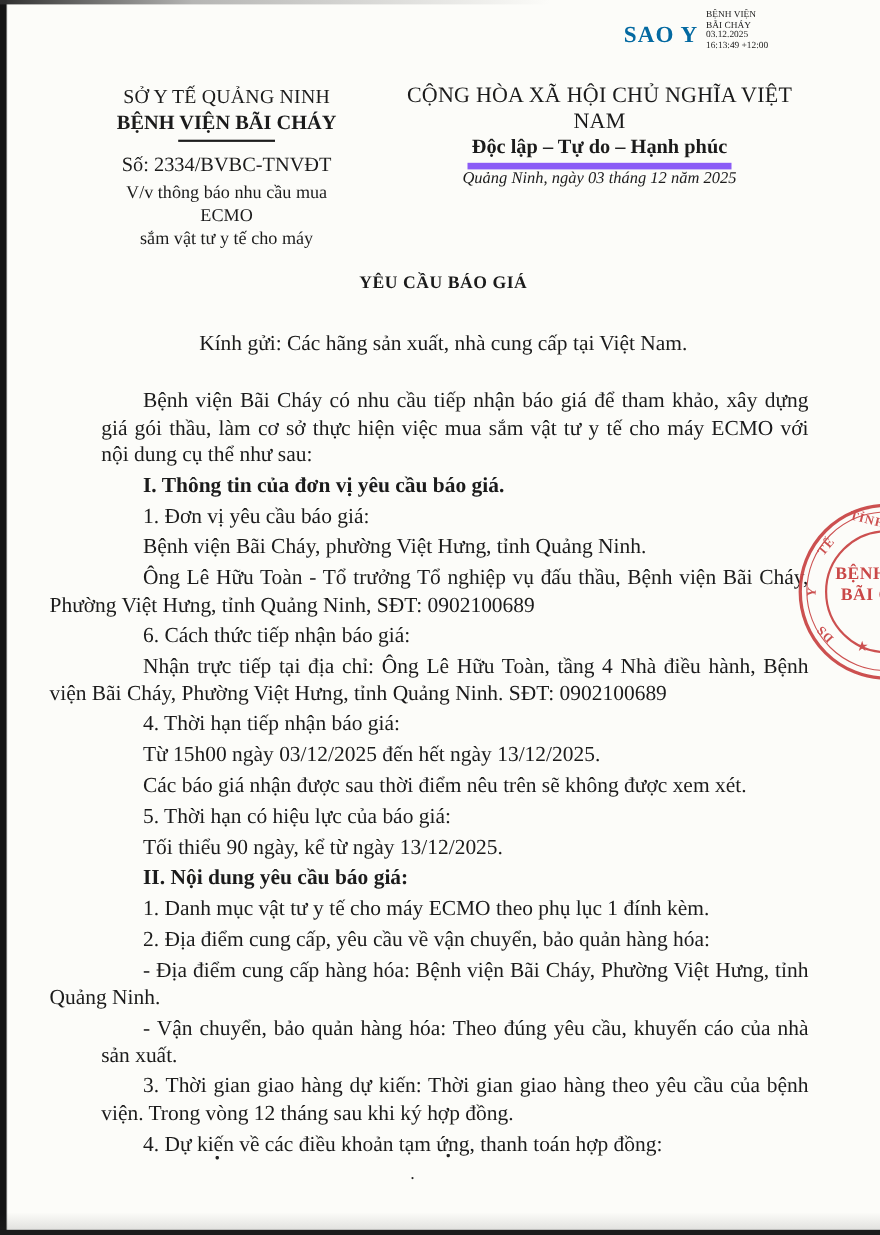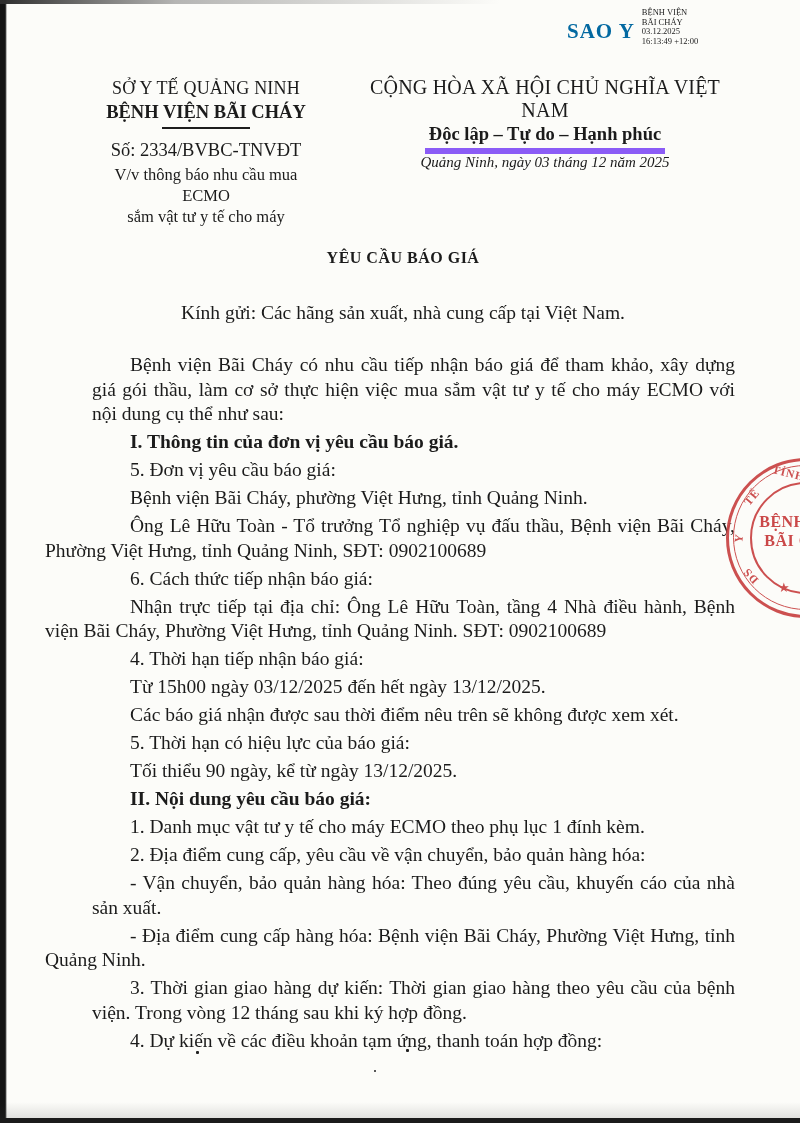--- a/index.html
+++ b/index.html
@@ -108,35 +108,35 @@
     <div><span class="national-2">Độc lập – Tự do – Hạnh phúc</span></div>
     <div class="dateline">Quảng Ninh, ngày 03 tháng 12 năm 2025</div>
   </div>
 
   <div class="doc-title">YÊU CẦU BÁO GIÁ</div>
   <div class="salutation">Kính gửi: Các hãng sản xuất, nhà cung cấp tại Việt Nam.</div>
 
   <div class="document-body">
     <p class="para inset">Bệnh viện Bãi Cháy có nhu cầu tiếp nhận báo giá để tham khảo, xây dựng giá gói thầu, làm cơ sở thực hiện việc mua sắm vật tư y tế cho máy ECMO với nội dung cụ thể như sau:</p>
     <p class="para bold">I. Thông tin của đơn vị yêu cầu báo giá.</p>
-    <p class="para">5. Đơn vị yêu cầu báo giá:</p>
+    <p class="para">1. Đơn vị yêu cầu báo giá:</p>
     <p class="para">Bệnh viện Bãi Cháy, phường Việt Hưng, tỉnh Quảng Ninh.</p>
     <p class="para">Ông Lê Hữu Toàn - Tổ trưởng Tổ nghiệp vụ đấu thầu, Bệnh viện Bãi Cháy, Phường Việt Hưng, tỉnh Quảng Ninh, SĐT: 0902100689</p>
     <p class="para">6. Cách thức tiếp nhận báo giá:</p>
     <p class="para">Nhận trực tiếp tại địa chỉ: Ông Lê Hữu Toàn, tầng 4 Nhà điều hành, Bệnh viện Bãi Cháy, Phường Việt Hưng, tỉnh Quảng Ninh. SĐT: 0902100689</p>
     <p class="para">4. Thời hạn tiếp nhận báo giá:</p>
     <p class="para">Từ 15h00 ngày 03/12/2025 đến hết ngày 13/12/2025.</p>
     <p class="para">Các báo giá nhận được sau thời điểm nêu trên sẽ không được xem xét.</p>
     <p class="para">5. Thời hạn có hiệu lực của báo giá:</p>
     <p class="para">Tối thiểu 90 ngày, kể từ ngày 13/12/2025.</p>
     <p class="para bold">II. Nội dung yêu cầu báo giá:</p>
     <p class="para">1. Danh mục vật tư y tế cho máy ECMO theo phụ lục 1 đính kèm.</p>
     <p class="para">2. Địa điểm cung cấp, yêu cầu về vận chuyển, bảo quản hàng hóa:</p>
+    <p class="para">- Địa điểm cung cấp hàng hóa: Bệnh viện Bãi Cháy, Phường Việt Hưng, tỉnh Quảng Ninh.</p>
     <p class="para inset">- Vận chuyển, bảo quản hàng hóa: Theo đúng yêu cầu, khuyến cáo của nhà sản xuất.</p>
-    <p class="para">- Địa điểm cung cấp hàng hóa: Bệnh viện Bãi Cháy, Phường Việt Hưng, tỉnh Quảng Ninh.</p>
     <p class="para inset">3. Thời gian giao hàng dự kiến: Thời gian giao hàng theo yêu cầu của bệnh viện. Trong vòng 12 tháng sau khi ký hợp đồng.</p>
     <p class="para">4. Dự kiến về các điều khoản tạm ứng, thanh toán hợp đồng:</p>
   </div>
 
   <div class="stamp">
     <div class="ring-outer"></div>
     <div class="ring-mid"></div>
     <div class="ring-inner"></div>
     <div class="stamp-center">
       <div>BỆNH VIỆN</div>

